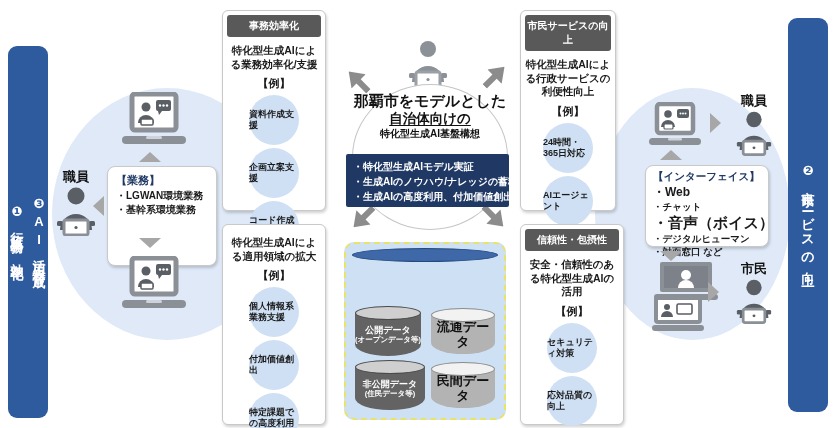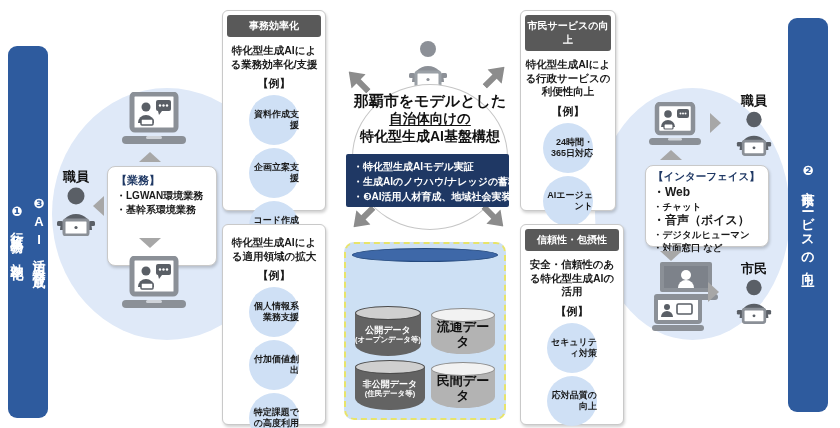--- a/index.html
+++ b/index.html
@@ -26,31 +26,31 @@
   }
   .panel-header{
     background:#595959;color:#fff;font-weight:bold;font-size:10px;border-radius:3px;
     text-align:center;padding:4px 0;margin:0;
   }
   .panel-desc{font-size:10.5px;text-align:center;line-height:1.3;margin-top:7px;font-weight:bold;color:#1a1a1a;}
   .example-label{font-size:11px;font-weight:bold;text-align:center;margin:5px 0 4px 0;color:#1a1a1a;}
   .circle-grid{display:flex;flex-wrap:wrap;justify-content:center;gap:3px;}
   .blue-circle{
     width:46px;height:46px;border-radius:50%;background:#cfe0f5;display:flex;align-items:center;
-    justify-content:center;text-align:right;font-size:9px;line-height:1.2;color:#1a1a1a;font-weight:bold;
+    justify-content:center;text-align:left;font-size:9px;line-height:1.2;color:#1a1a1a;font-weight:bold;
   }
   .blue-circle.big{width:50px;height:50px;}
   
   .center-circle{
     background:#fff;border:1.5px solid #c6c6c6;border-radius:50%;
   }
   .center-text{text-align:center;line-height:1.25;}
   .center-line1{font-size:15px;font-weight:bold;color:#111;}
   .center-line2{font-size:13.5px;font-weight:bold;color:#111;text-decoration:underline;text-underline-offset:2px;}
-  .center-line3{font-size:14px;font-weight:bold;color:#111;}
+  .center-line3{font-size:10px;font-weight:bold;color:#111;}
   .navy-box{
     background:#1f3864;border-radius:2px;color:#fff;padding:5px 7px;box-sizing:border-box;
   }
   .navy-box div{font-size:10px;font-weight:600;line-height:1.5;white-space:nowrap;}
   
   .callout{
     background:#fff;border:1px solid #c9c9c9;border-radius:8px;
     box-shadow:1px 2px 3px rgba(0,0,0,.18);padding:6px 8px;box-sizing:border-box;
   }
   .callout-title{color:#1f3864;font-weight:bold;font-size:11px;margin-bottom:1px;}
@@ -215,21 +215,21 @@
 
   <div class="abs center-text" style="left:340px;top:92px;width:180px;">
     <div class="center-line1">那覇市をモデルとした</div>
     <div class="center-line2">自治体向けの</div>
     <div class="center-line3">特化型生成AI基盤構想</div>
   </div>
 
   <div class="abs navy-box" style="left:346px;top:154px;width:163px;height:53px;">
     <div>・特化型生成AIモデル実証</div>
     <div>・生成AIのノウハウ/ナレッジの蓄積</div>
-    <div>・❸AI活用人材育成、地域社会実装</div>
+    <div>・生成AIの高度利用、付加価値創出</div>
   </div>
 
   <div class="abs data-panel" style="left:344px;top:242px;width:162px;height:178px;"></div>
   <div class="cyl blue abs" style="left:352px;top:248px;width:146px;height:46px;">
     <div class="cyl-top"></div>
   </div>
   <div class="cyl dark abs" style="left:355px;top:306px;width:66px;height:50px;text-decoration:underline;">
     <div class="cyl-body">
       <span class="cyl-label">公開データ</span>
       <span class="cyl-sub">(オープンデータ等)</span>
@@ -307,21 +307,21 @@
       <circle cx="20" cy="41.5" r="1.6" fill="#5a5f66"></circle>
     </svg>
   </div>
 
   <div class="abs tri-up" style="left:660px;top:150px;"></div>
 
   <div class="abs callout" style="left:645px;top:165px;width:124px;height:82px;padding:4px 7px;">
     <div class="callout-title" style="font-size:10.5px;">【インターフェイス】</div>
     <div class="callout-item" style="font-size:12px;line-height:1.32;">・Web</div>
     <div class="callout-item" style="font-size:9.5px;line-height:1.32;">・チャット</div>
-    <div class="callout-item" style="font-size:12px;line-height:1.32;">・音声（ボイス）</div>
+    <div class="callout-item" style="font-size:15px;line-height:1.32;">・音声（ボイス）</div>
     <div class="callout-item" style="font-size:9.5px;line-height:1.32;">・デジタルヒューマン</div>
     <div class="callout-item" style="font-size:9.5px;line-height:1.32;">・対面窓口 など</div>
   </div>
 
   <div class="abs tri-down" style="left:660px;top:251px;"></div>
 
   <div class="abs" style="left:654px;top:262px;">
     <svg width="64" height="40" viewBox="0 0 64 40">
       <rect x="6" y="0" width="52" height="30" rx="2" fill="#8b9097"></rect>
       <rect x="10" y="4" width="44" height="22" fill="#7d828a"></rect>

